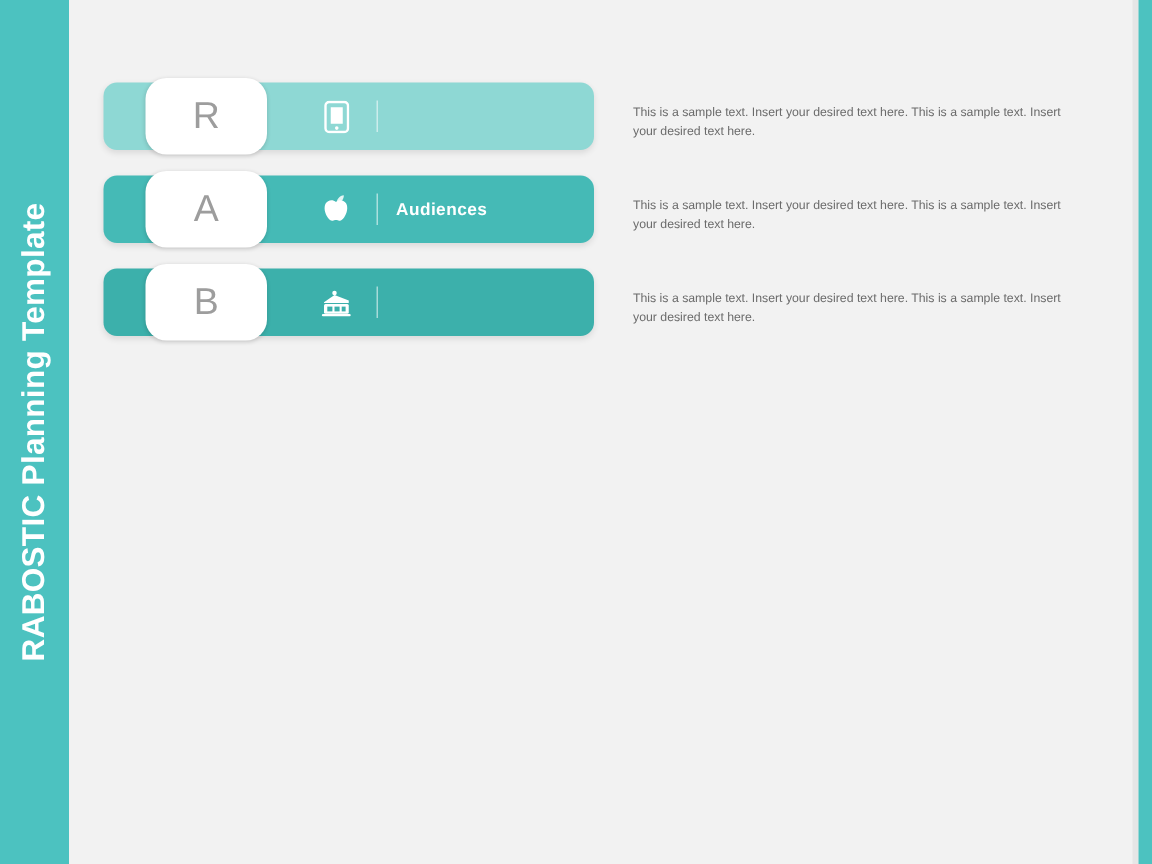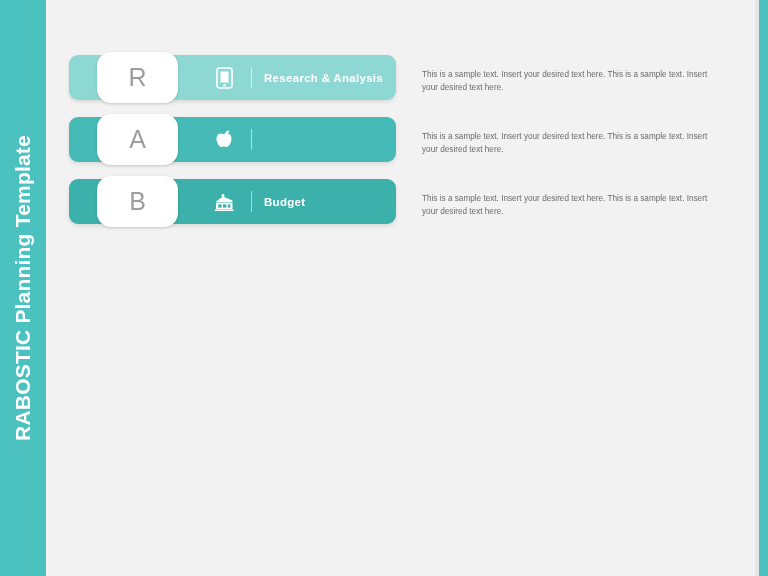--- a/index.html
+++ b/index.html
@@ -178,37 +178,37 @@
           <span>R</span>
         </div>
         <div class="row-icon">
           <svg width="17" height="22" viewBox="0 0 17 22">
             <rect x="1" y="1" width="15" height="20" rx="2.5" fill="none" stroke="#ffffff" stroke-width="1.6"></rect>
             <rect x="4.5" y="4.5" width="8" height="11" fill="#ffffff"></rect>
             <circle cx="8.5" cy="18.4" r="1.2" fill="#ffffff"></circle>
           </svg>
         </div>
         <div class="divider"></div>
-        <div class="row-label">Research &amp; Analysis</div>
       </div>
       <div class="row-body">This is a sample text. Insert your desired text here. This is a sample text. Insert your desired text here.</div>
     </div>
 
     <div class="row">
       <div class="bar" style="background:#45bab6;">
         <div class="letter-chip">
           <span>A</span>
         </div>
         <div class="row-icon">
           <svg width="20" height="22" viewBox="0 0 20 22">
             <path d="M10 5.6c-2.4-2-5.6-1.2-6.9 1.1-1.4 2.5-.6 6.6 1.5 9.4 1 1.3 2.1 2.2 3.2 2 .8-.1 1.2-.5 2.2-.5s1.3.4 2.2.5c1.1.2 2.2-.8 3.2-2.1 2-2.8 2.8-6.8 1.4-9.3C15.5 4.4 12.4 3.6 10 5.6z" fill="#ffffff"></path>
             <path d="M11.6 3.1c.9-1.1 2.4-1.9 3.6-1.9.1 1.3-.4 2.6-1.2 3.5-.8 1-2.2 1.8-3.5 1.7-.2-1.2.4-2.4 1.1-3.3z" fill="#ffffff" opacity="0.85"></path>
           </svg>
         </div>
         <div class="divider"></div>
+        <div class="row-label">Audiences</div>
       </div>
       <div class="row-body">This is a sample text. Insert your desired text here. This is a sample text. Insert your desired text here.</div>
     </div>
 
     <div class="row">
       <div class="bar" style="background:#3cb0ab;">
         <div class="letter-chip">
           <span>B</span>
         </div>
         <div class="row-icon">
@@ -216,19 +216,18 @@
             <path d="M4 9.5 L11 4.6 L20.5 8.4 L20.5 10 L4 10 Z" fill="#ffffff"></path>
             <rect x="4" y="10.6" width="16.5" height="6.6" rx="1" fill="#ffffff"></rect>
             <rect x="6.2" y="12.4" width="3.4" height="3.2" fill="#3cb0ab"></rect>
             <rect x="11" y="12.4" width="3.4" height="3.2" fill="#3cb0ab"></rect>
             <rect x="15.8" y="12.4" width="2.6" height="3.2" fill="#3cb0ab"></rect>
             <rect x="2.6" y="17.4" width="19.2" height="1.5" rx="0.7" fill="#ffffff"></rect>
             <circle cx="11" cy="3.4" r="1.5" fill="#ffffff"></circle>
           </svg>
         </div>
         <div class="divider"></div>
-        <div class="row-label">Budget</div>
       </div>
       <div class="row-body">This is a sample text. Insert your desired text here. This is a sample text. Insert your desired text here.</div>
     </div>
 
   </div>
 </div>
 
 </body></html>

